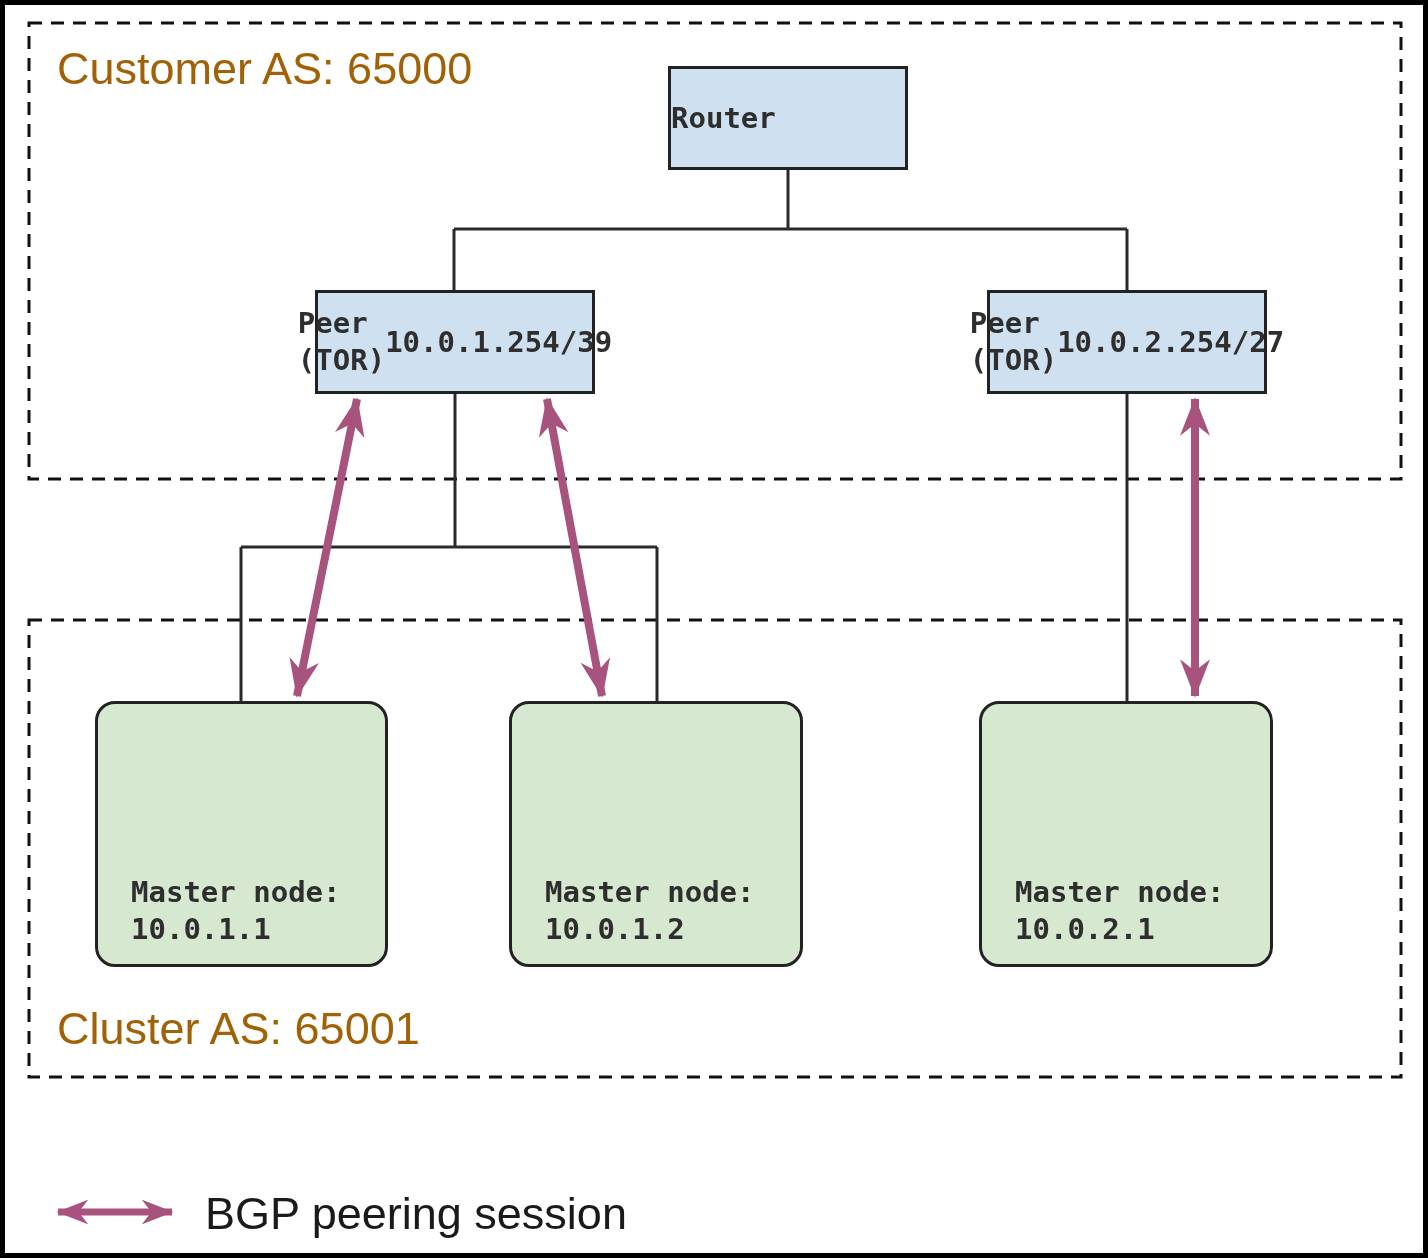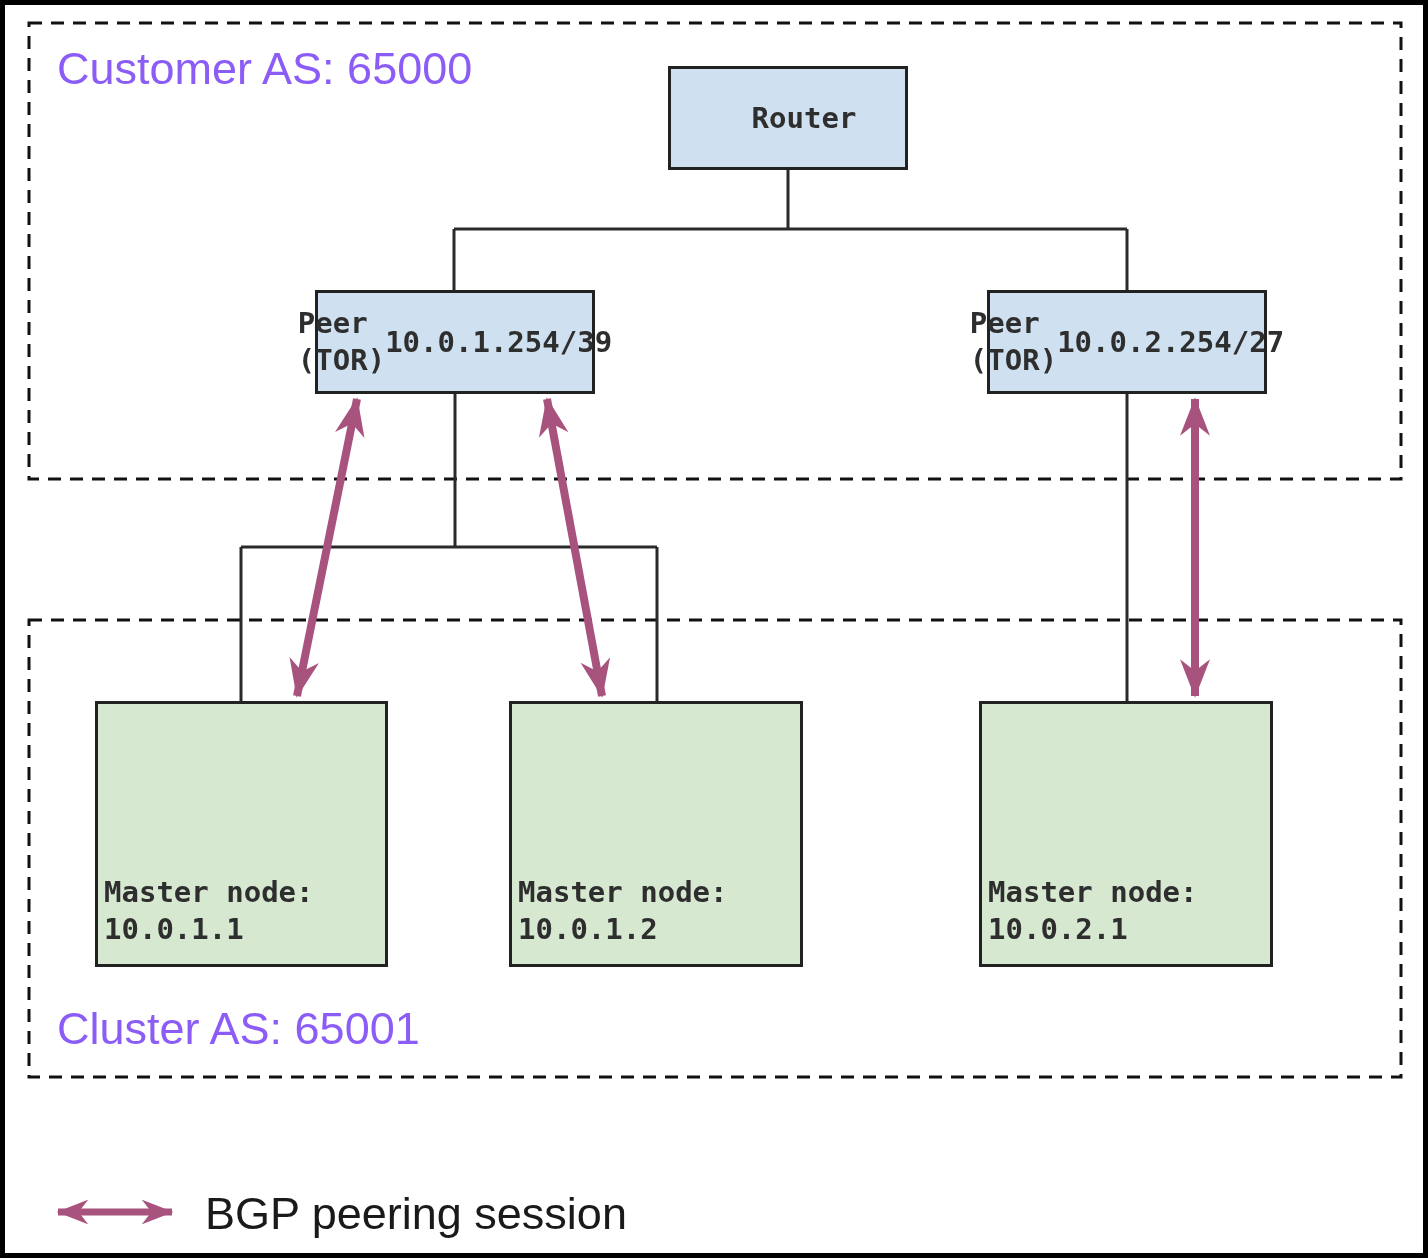--- a/index.html
+++ b/index.html
@@ -27,21 +27,21 @@
   .boundary { fill: none; stroke: #111; stroke-width: 3; stroke-dasharray: 13 9; }
   .connector { fill: none; stroke: #2a2a2a; stroke-width: 3; }
   .bgp-arrow { stroke: var(--arrow-purple); stroke-width: 8; }
   .bgp-arrow-legend { stroke: var(--arrow-purple); stroke-width: 7; }
   .arrow-fill { fill: var(--arrow-purple); }
 
   .as-label {
     position: absolute;
     font-size: 45px;
     line-height: 1.1;
-    color: #8b5cf6;
+    color: #a16207;
     white-space: nowrap;
     z-index: 2;
   }
   .as-label.customer { left: 57px; top: 44px; }
   .as-label.cluster  { left: 57px; top: 1004px; }
 
   .node {
     position: absolute;
     box-sizing: border-box;
     border: 3px solid #222;
@@ -49,37 +49,38 @@
     font-weight: bold;
     font-size: 29px;
     color: #2e2e2e;
     z-index: 2;
   }
   .node.blue  { background: var(--node-blue); }
   .node.green { background: var(--node-green); }
 
   .node.router {
     left: 668px; top: 66px; width: 240px; height: 104px;
-    display: flex; align-items: center; justify-content: center; padding-left: 32px;
+    display: flex; align-items: center; 
   }
   .node.peer {
     top: 290px; width: 280px; height: 104px;
     display: flex; flex-direction: row;
     align-items: center; justify-content: center;
     line-height: 37px;
   }
   .node.peer1 { left: 315px; }
   .node.peer2 { left: 987px; }
 
   .node.master {
     top: 701px; width: 294px; height: 266px;
     display: flex; flex-direction: column;
     align-items: flex-start; justify-content: flex-end;
-    padding: 0 0 16px 6px;
+    padding: 0 0 16px 33px;
     line-height: 37px;
+    border-radius: 20px;
   }
   .node.master1 { left: 95px;  width: 293px; }
   .node.master2 { left: 509px; }
   .node.master3 { left: 979px; }
 
   .legend {
     position: absolute;
     left: 205px; top: 1188px;
     font-size: 45px;
     color: #1a1a1a;

